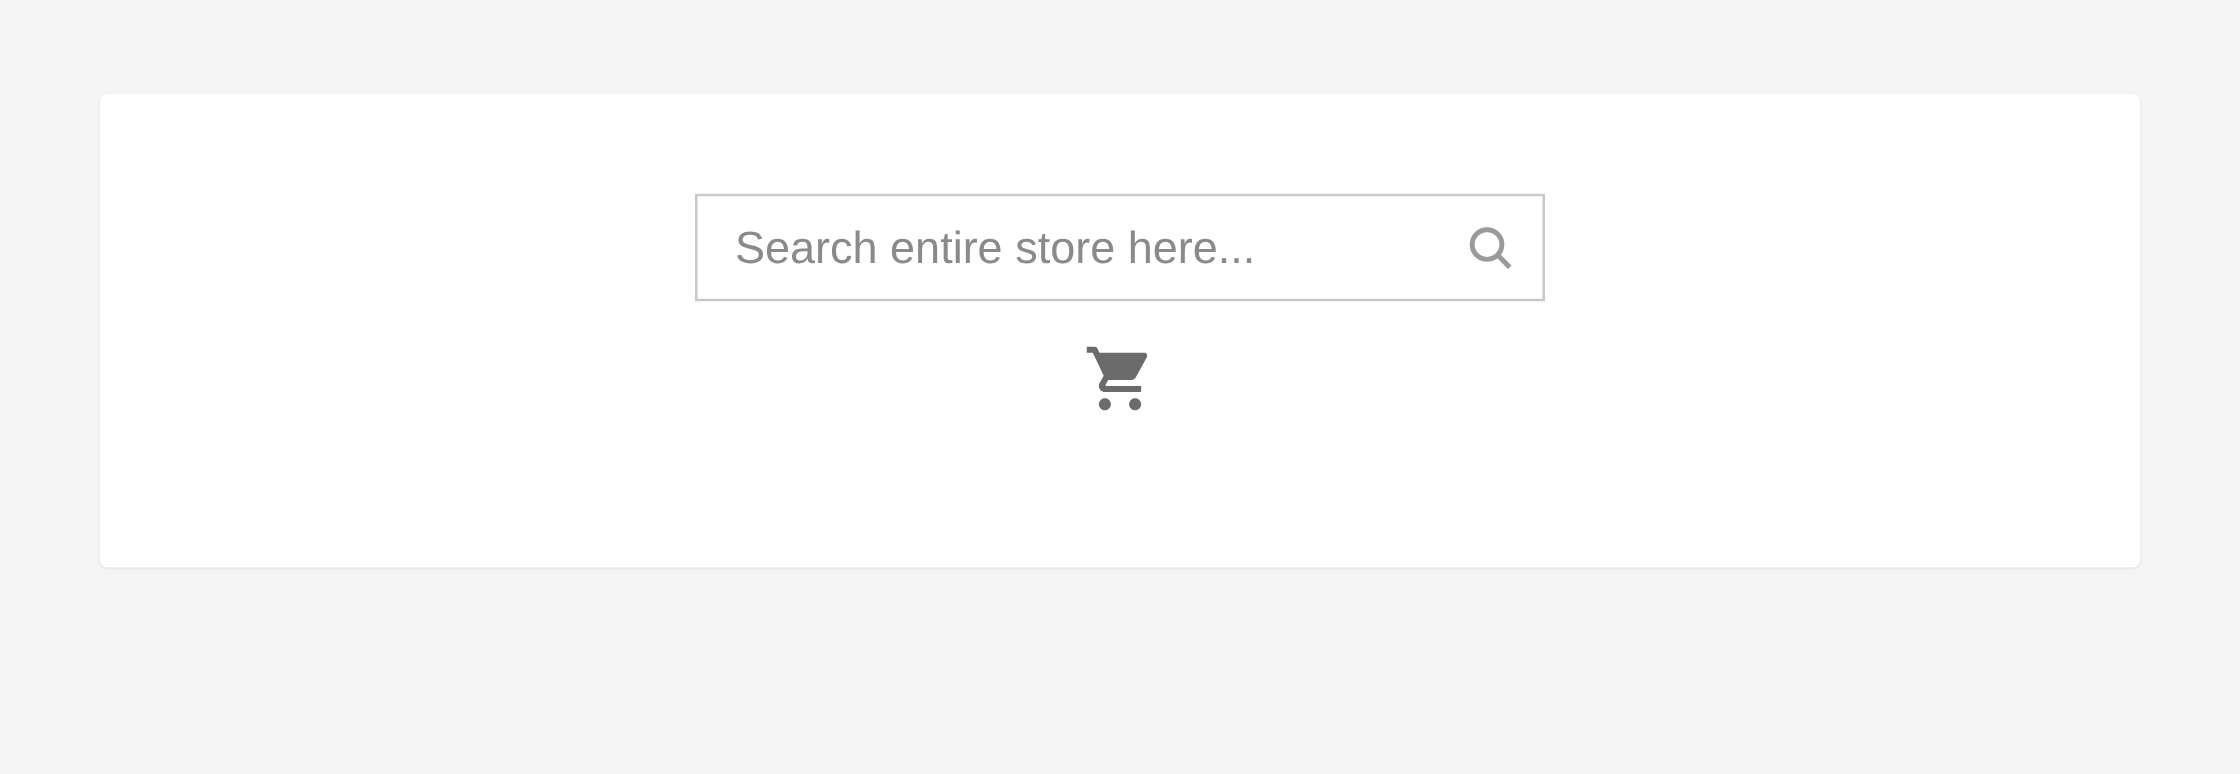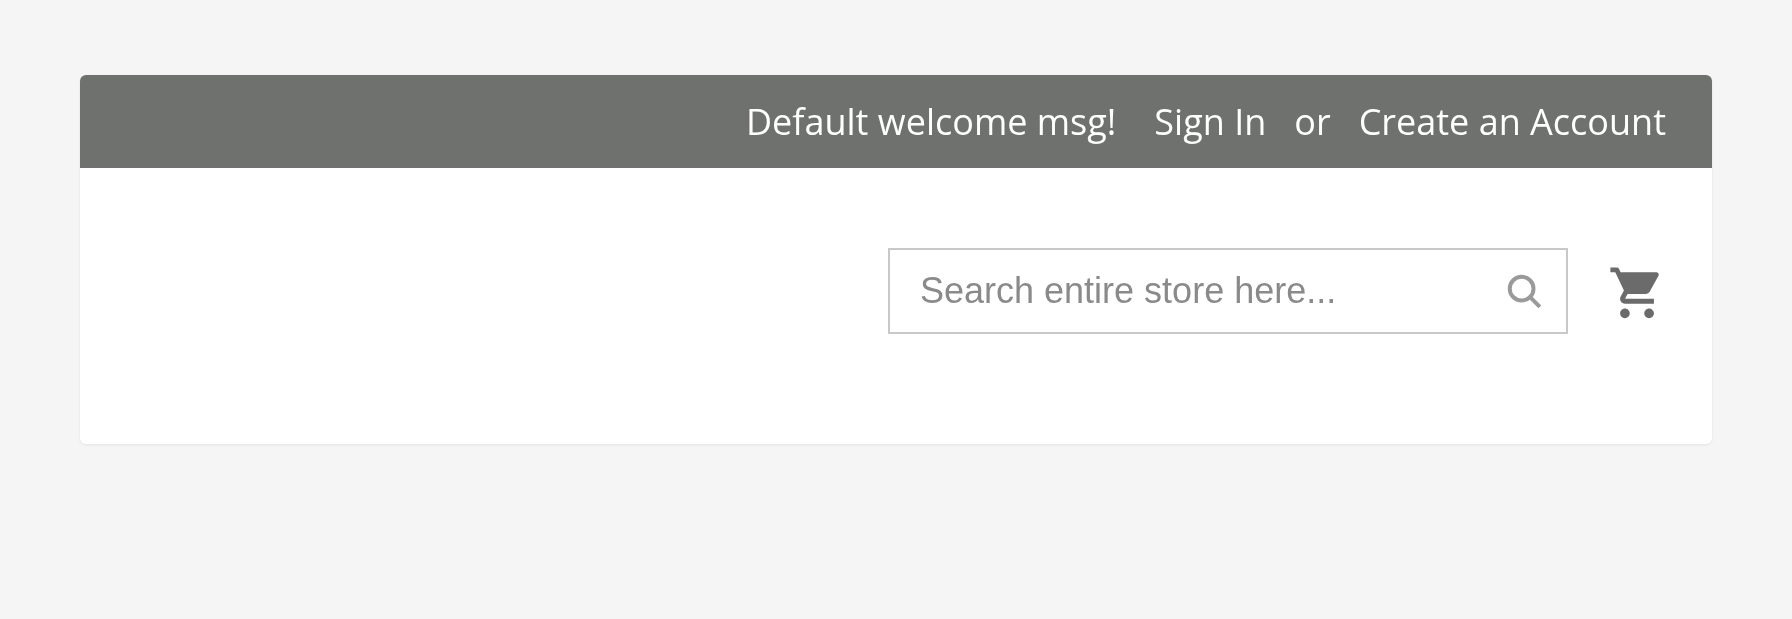--- a/index.html
+++ b/index.html
@@ -37,23 +37,24 @@
       color: #fff;
       text-decoration: none;
       cursor: pointer;
     }
     .top-bar .separator {
       color: #fff;
     }
     .header-main {
       display: flex;
       justify-content: flex-end;
-      align-items: flex-end;
+      align-items: center;
       padding: 80px 46px 110px 46px;
       gap: 40px;
+      flex-direction: column;
     }
     .search-wrapper {
       position: relative;
       display: flex;
       align-items: center;
     }
     .search-input {
       width: 680px;
       height: 86px;
       border: 2px solid #c8c8c8;
@@ -95,26 +96,20 @@
     .cart-button svg {
       width: 58px;
       height: 58px;
       fill: #6b6b6b;
     }
   </style>
 </head>
 <body>
 
 <div class="container">
-  <div class="top-bar">
-    <span class="welcome">Default welcome msg!</span>
-    <a>Sign In</a>
-    <span class="separator">or</span>
-    <a>Create an Account</a>
-  </div>
   <div class="header-main">
     <div class="search-wrapper">
       <input type="text" class="search-input" placeholder="Search entire store here..." style="">
       <span class="search-icon">
         <svg viewBox="0 0 24 24">
           <circle cx="10.5" cy="10.5" r="7.5"></circle>
           <line x1="16.2" y1="16.2" x2="22" y2="22"></line>
         </svg>
       </span>
     </div>

